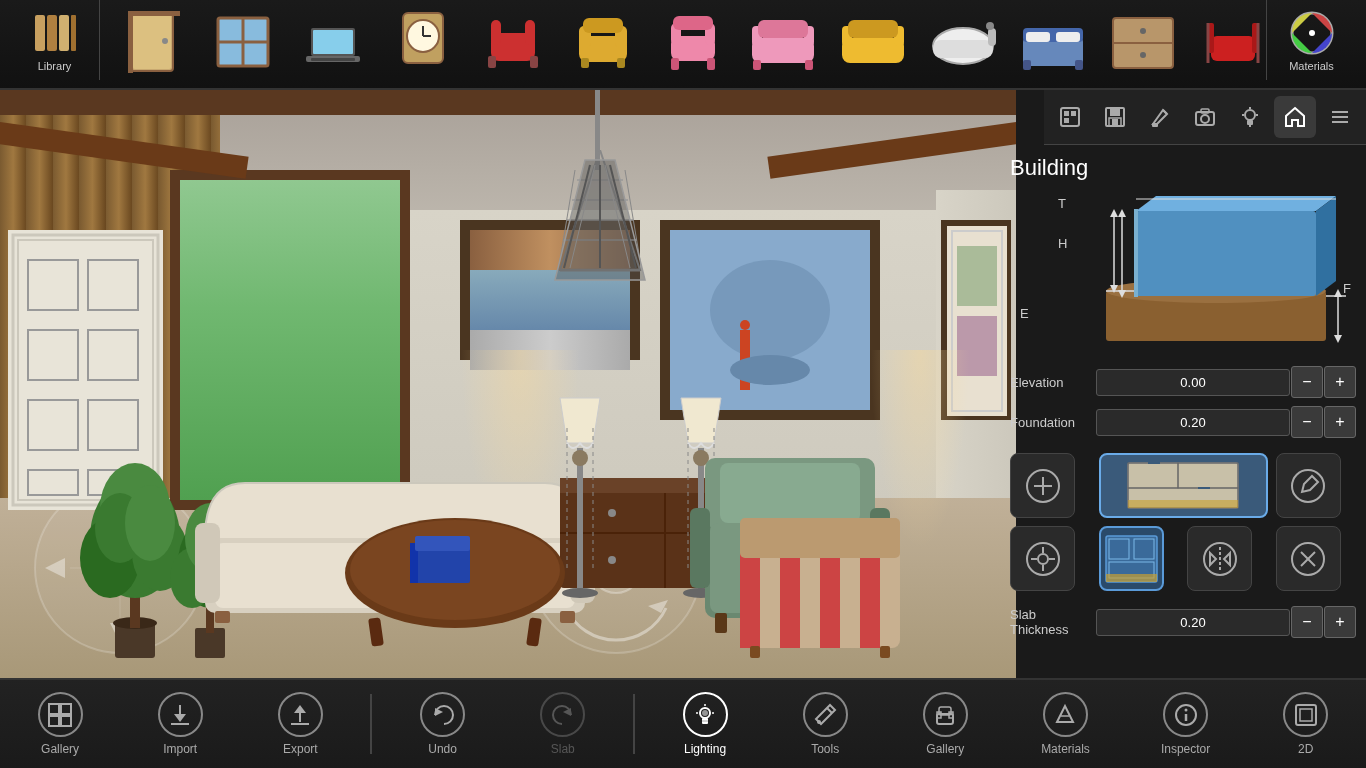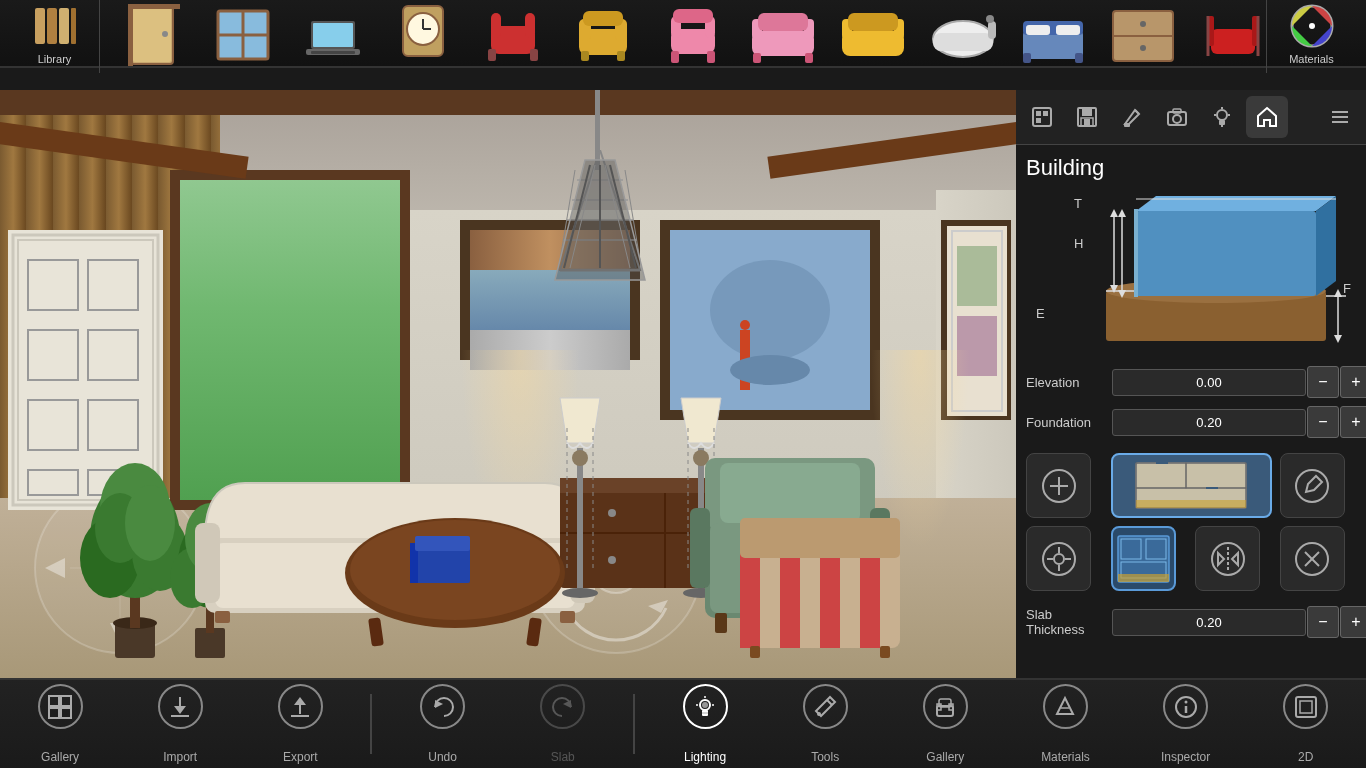--- a/index.html
+++ b/index.html
@@ -1,22 +1,22 @@
 <!DOCTYPE html>
 <html><head>
   <meta charset="utf-8">
   <style>
     * { margin: 0; padding: 0; box-sizing: border-box; }
     body { width: 1366px; height: 768px; background: #1a1a1a; font-family: 'Segoe UI', Arial, sans-serif; overflow: hidden; position: relative; }
 
     
     #top-toolbar {
-      position: absolute; top: 0; left: 0; right: 0; height: 68px;
+      position: absolute; top: 0; left: 0; right: 0; height: 90px;
       background: linear-gradient(to bottom, #1a1a1a, #111);
-      display: flex; align-items: center; padding: 0 10px;
+      display: flex; align-items: flex-start; padding: 0 10px;
       z-index: 10; border-bottom: 2px solid #333;
     }
     .top-tool-item {
       display: flex; flex-direction: column; align-items: center; justify-content: center;
       width: 90px; height: 80px; cursor: pointer; color: #ccc; font-size: 11px;
       flex-shrink: 0;
     }
     .top-tool-item:first-child { border-right: 1px solid #444; margin-right: 5px; }
     .top-tool-item:last-child { border-left: 1px solid #444; margin-left: auto; }
     .top-tool-icon { width: 50px; height: 50px; margin-bottom: 2px; display: flex; align-items: center; justify-content: center; }
@@ -35,21 +35,21 @@
     }
     #room-scene {
       width: 100%; height: 100%;
       background: linear-gradient(180deg, #c8c4b8 0%, #d4cfc4 30%, #b8b0a0 70%, #8a8070 100%);
       position: relative;
     }
 
     
     #right-panel {
       position: absolute; top: 90px; right: 0; width: 350px; bottom: 90px;
-      background: #1a1a1a; display: flex; flex-direction: column;
+      background: #1a1a1a; display: flex; flex-direction: column; align-items: flex-end;
     }
     #panel-tabs {
       display: flex; align-items: center; background: #222; height: 55px;
       border-bottom: 1px solid #444; padding: 0 5px; gap: 3px;
     }
     .panel-tab {
       width: 42px; height: 42px; display: flex; align-items: center; justify-content: center;
       border-radius: 6px; cursor: pointer; color: #aaa; font-size: 18px;
       background: transparent;
     }
@@ -99,21 +99,21 @@
     .section-title { color: #fff; font-size: 18px; font-weight: 300; margin: 15px 0 8px; }
 
     
     #bottom-toolbar {
       position: absolute; bottom: 0; left: 0; right: 0; height: 90px;
       background: linear-gradient(to top, #1a1a1a, #222);
       display: flex; align-items: center; justify-content: space-around;
       border-top: 2px solid #333; z-index: 10;
     }
     .bottom-tool {
-      display: flex; flex-direction: column; align-items: center; justify-content: space-between;
+      display: flex; flex-direction: column; align-items: center; justify-content: center;
       width: 100px; height: 80px; cursor: pointer; color: #aaa; font-size: 12px;
       gap: 5px;
     }
     .bottom-tool.active { color: #fff; }
     .bottom-tool-icon {
       width: 45px; height: 45px; border: 2px solid #888; border-radius: 50%;
       display: flex; align-items: center; justify-content: center; font-size: 20px;
     }
     .bottom-tool.active .bottom-tool-icon { border-color: #fff; }
     .bottom-divider { width: 2px; height: 60px; background: #444; }

